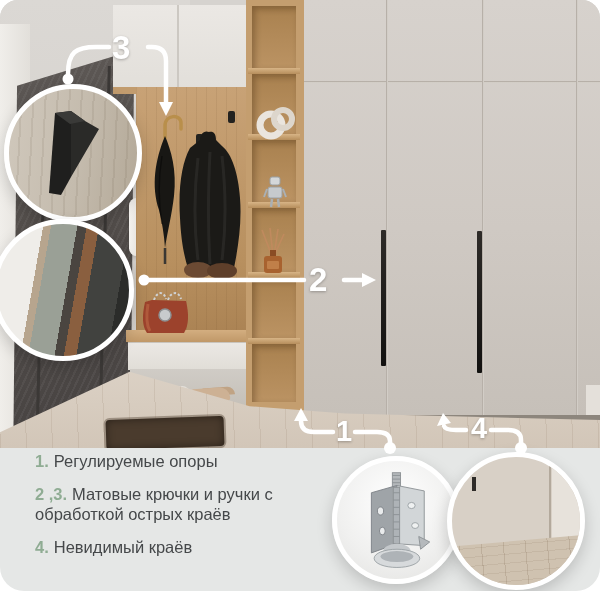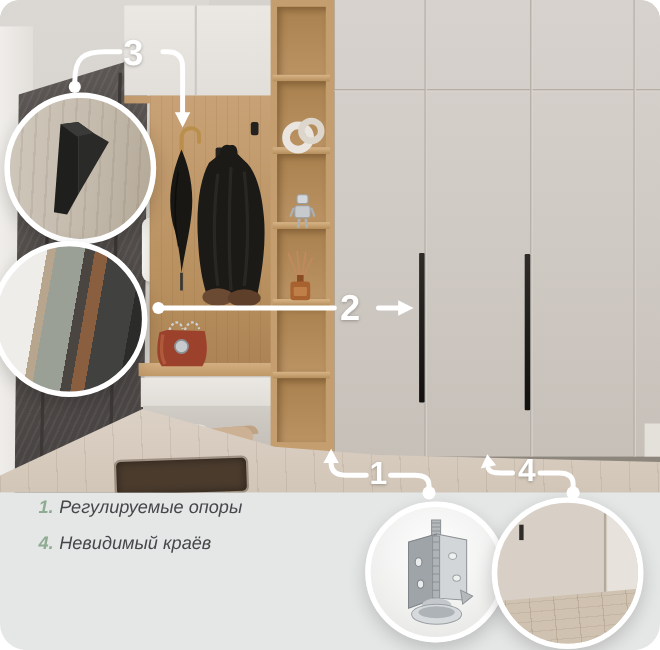--- a/index.html
+++ b/index.html
@@ -58,21 +58,21 @@
   .inset-plinth .pfloor{position:absolute;left:-10%;top:66%;width:120%;height:45%;background:#cfc2b0;transform:rotate(-5deg);
     background-image:repeating-linear-gradient(90deg,rgba(110,85,60,.18) 0 1px,transparent 1px 22px),repeating-linear-gradient(0deg,rgba(110,85,60,.10) 0 1px,transparent 1px 9px);}
   
   .overlay{position:absolute;inset:0;pointer-events:none;}
   .co-num{position:absolute;color:#fff;font-weight:bold;text-shadow:0 1px 3px rgba(0,0,0,.28);line-height:1;}
   .co-3{left:112px;top:31px;font-size:33px;}
   .co-2{left:309px;top:263px;font-size:33px;}
   .co-1{left:336px;top:417px;font-size:29px;}
   .co-4{left:471px;top:414px;font-size:29px;}
   
-  .footer{position:absolute;left:0;top:448px;width:600px;height:143px;background:#e5e7e6;font-style:italic;}
+  .footer{position:absolute;left:0;top:448px;width:600px;height:143px;background:#e5e7e6;}
   .legend{position:absolute;left:35px;top:4px;width:292px;color:#45484a;font-size:16.5px;line-height:1.18;}
   .legend p{margin:0 0 14px 0;}
   .legend .num{color:#8fac93;font-weight:bold;margin-right:5px;}
 </style>
 </head>
 <body>
 
 <div class="stage">
   <div class="card">
 
@@ -178,20 +178,21 @@
           <path d="M34,4 L34,70 L62,22 L48,14 Z" fill="#2a2a28"></path>
           <path d="M18,6 L34,4 L48,14 L33,17 Z" fill="#3a3a38"></path>
         </svg>
       </div>
       <div class="inset inset-handle"></div>
     </div>
 
     <div class="footer">
       <div class="legend">
         <p><span class="num">1.</span><span>Регулируемые опоры</span></p>
+        <p><span class="num">2 ,3.</span><span>Матовые крючки и ручки с обработкой острых краёв</span></p>
         <p><span class="num">4.</span><span>Невидимый краёв</span></p>
       </div>
     </div>
 
     <div class="inset inset-foot">
       <svg style="position:absolute;left:18px;top:8px;" width="82" height="104" viewBox="0 0 90 110">
         <rect x="41" y="2" width="9" height="16" fill="#b4b8bb" stroke="#8c9194" stroke-width="1"></rect>
         <path d="M41,5 h9 M41,9 h9 M41,13 h9" stroke="#8c9194" stroke-width="1"></path>
         <polygon points="18,24 46,16 46,80 18,90" fill="#9fa4a8" stroke="#7d8287" stroke-width="1"></polygon>
         <polygon points="46,16 76,22 76,82 46,80" fill="#d2d6d8" stroke="#8c9194" stroke-width="1"></polygon>

